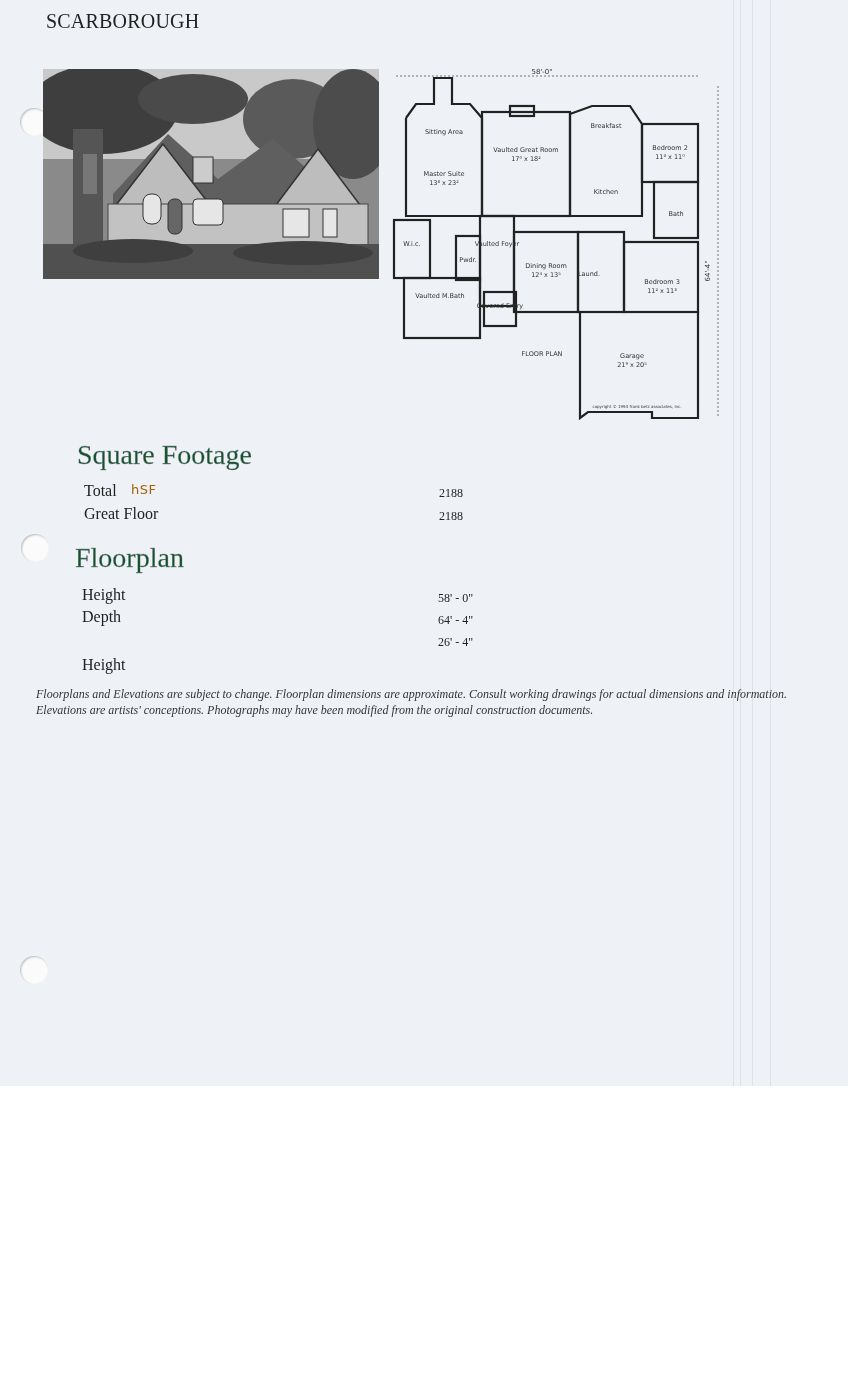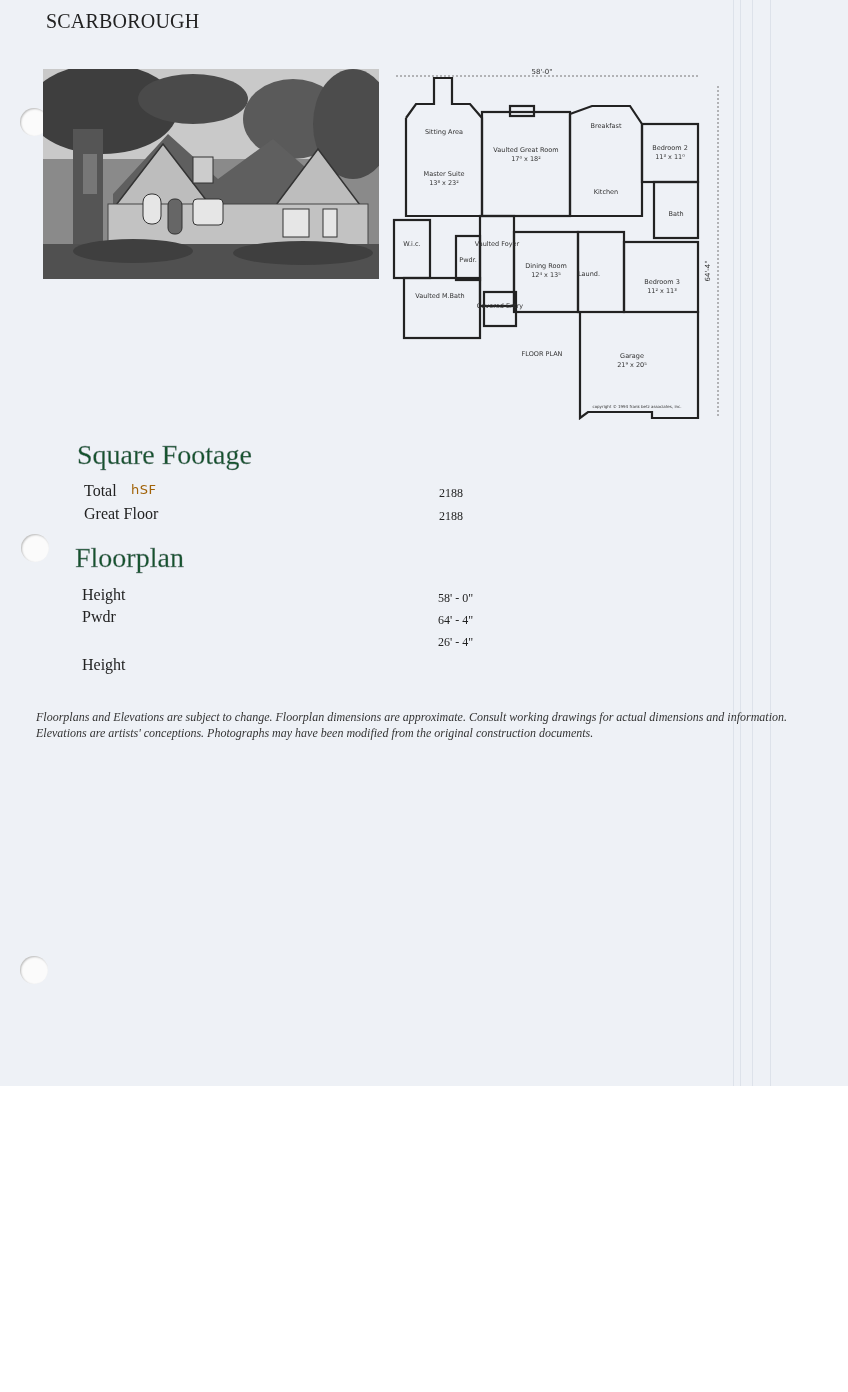--- a/index.html
+++ b/index.html
@@ -27,21 +27,21 @@
       -webkit-text-stroke: 0.3px #8a8e96;
     }
     .row-label { position: absolute; font-size: 16px; color: #222; }
     .row-value { position: absolute; font-size: 12px; color: #222; }
     .handwritten {
       position: absolute; left: 131px; top: 482px; font-family: "DejaVu Sans", sans-serif;
       font-size: 13px; color: #a16207; letter-spacing: 0.5px;
     }
     .disclaimer {
       position: absolute; left: 36px; top: 686px; width: 760px;
-      font-size: 12px; font-style: italic; line-height: 16px; color: #333; margin-top: 23px;
+      font-size: 12px; font-style: italic; line-height: 16px; color: #333;
     }
     .fp-label { font-family: "DejaVu Sans", sans-serif; fill: #333; }
   </style>
 </head>
 <body>
 
 <div class="scan">
   <div class="stripe" style="left:733px"></div>
   <div class="stripe" style="left:740px"></div>
   <div class="stripe" style="left:752px"></div>
@@ -161,19 +161,19 @@
   <div class="section-head" style="left:77px; top:439px">Square Footage</div>
   <div class="row-label" style="left:84px; top:482px">Total</div>
   <div class="handwritten">hSF</div>
   <div class="row-value" style="left:439px; top:486px">2188</div>
   <div class="row-label" style="left:84px; top:505px">Great Floor</div>
   <div class="row-value" style="left:439px; top:509px">2188</div>
 
   <div class="section-head" style="left:75px; top:542px">Floorplan</div>
   <div class="row-label" style="left:82px; top:586px">Height</div>
   <div class="row-value" style="left:438px; top:591px">58' - 0"</div>
-  <div class="row-label" style="left:82px; top:608px">Pwdr</div>
+  <div class="row-label" style="left:82px; top:608px">Depth</div>
   <div class="row-value" style="left:438px; top:613px">64' - 4"</div>
   <div class="row-label" style="left:82px; top:656px">Height</div>
   <div class="row-value" style="left:438px; top:635px">26' - 4"</div>
 
   <div class="disclaimer">Floorplans and Elevations are subject to change. Floorplan dimensions are approximate. Consult working drawings for actual dimensions and information. Elevations are artists' conceptions. Photographs may have been modified from the original construction documents.</div>
 </div>
 
 </body></html>

